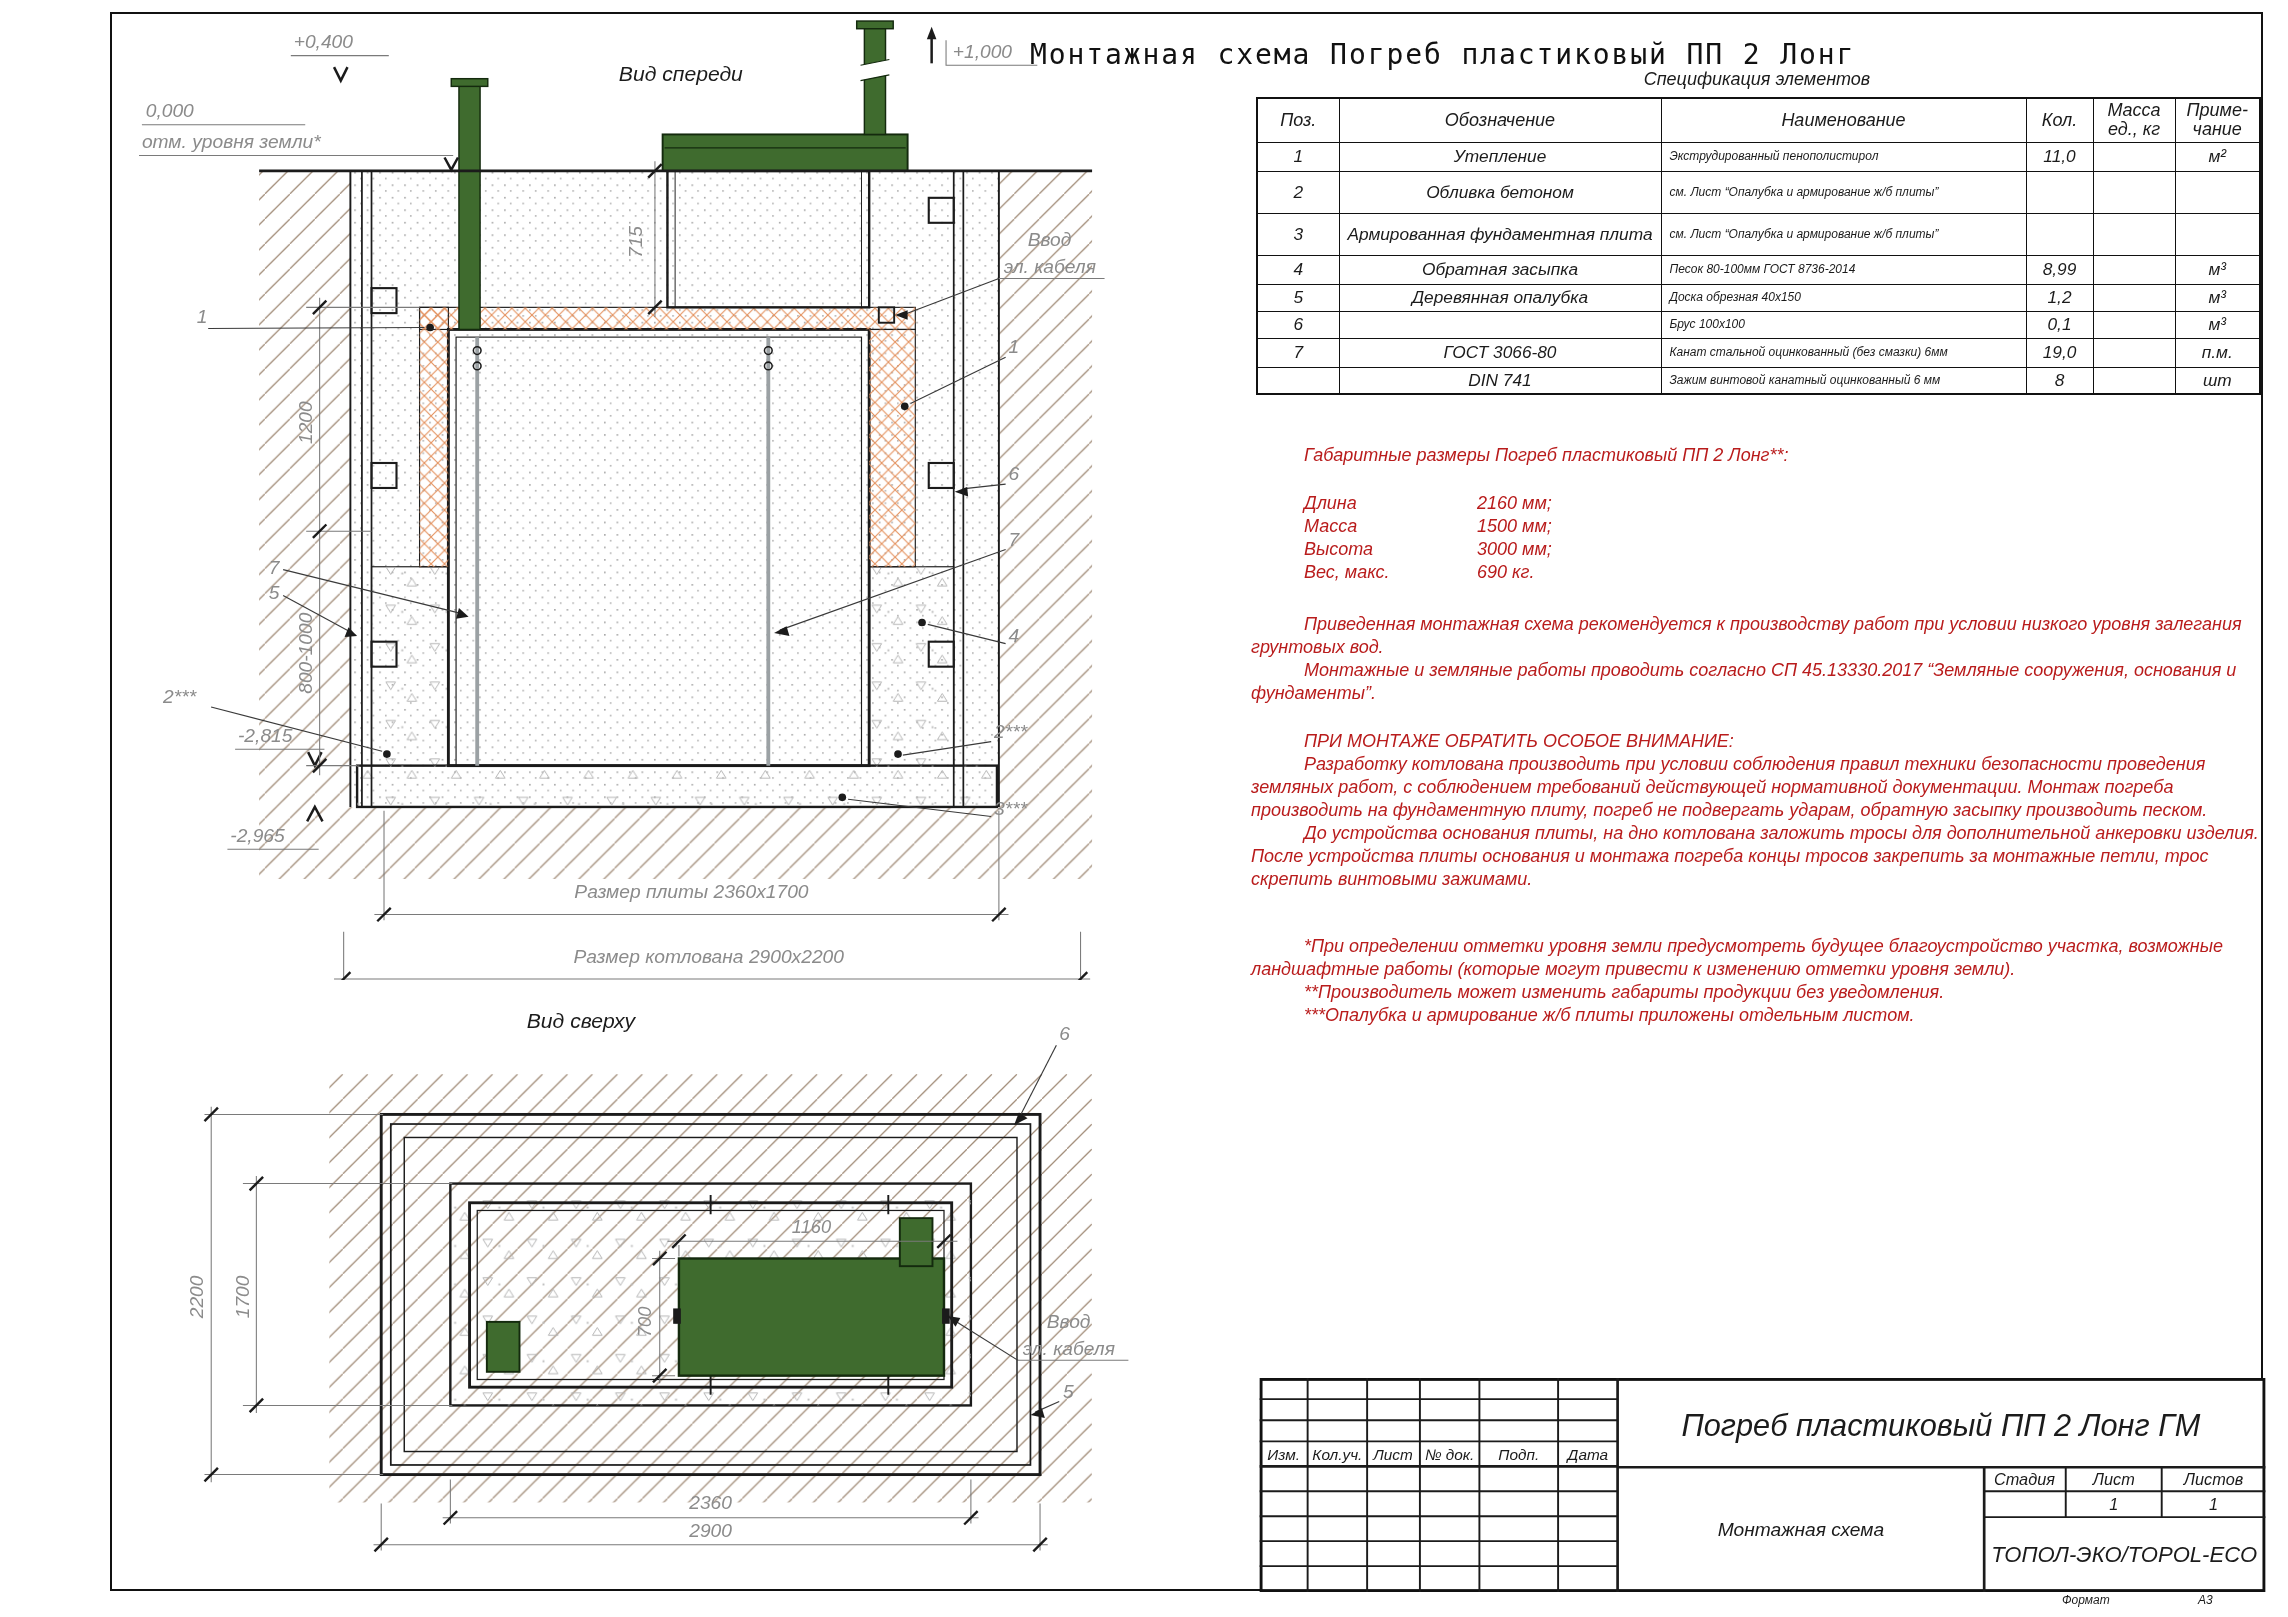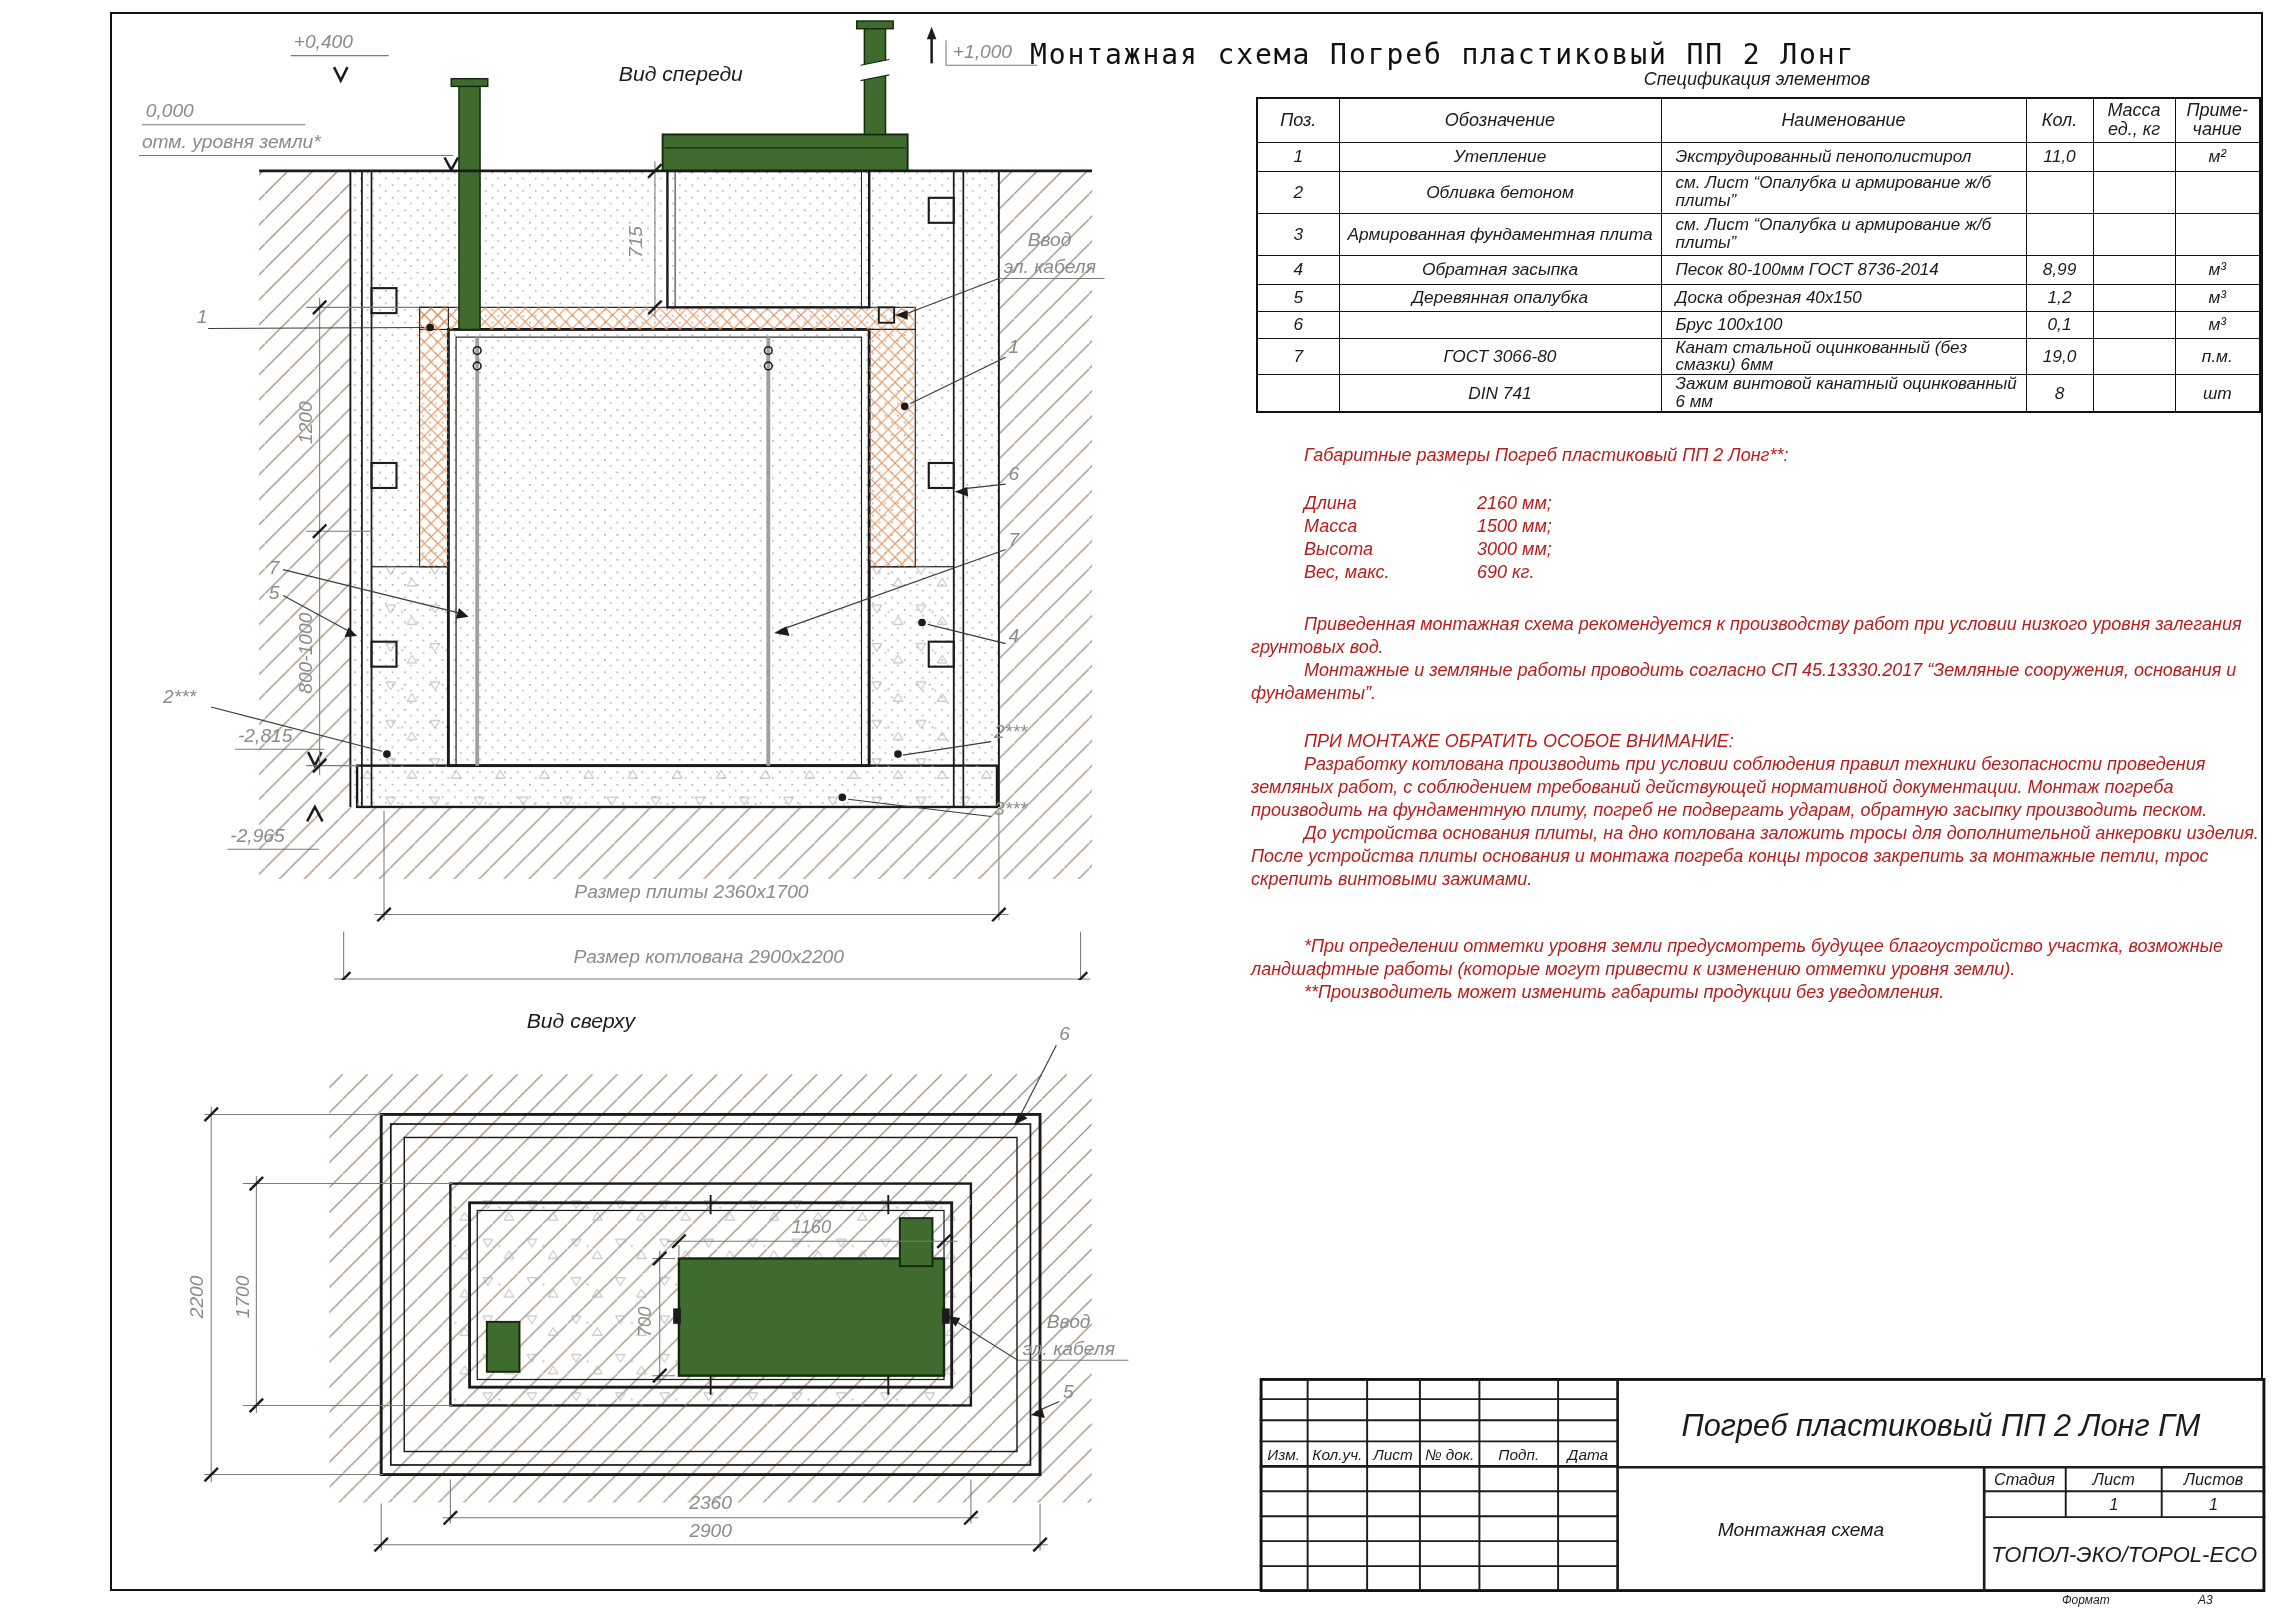--- a/index.html
+++ b/index.html
@@ -9,21 +9,21 @@
   .main-title{position:absolute;left:1030px;top:38px;font-family:"DejaVu Sans Mono",monospace;
         font-size:28px;letter-spacing:1.9px;color:#111;white-space:nowrap;}
   .spec-caption{position:absolute;left:1256px;top:69px;width:1002px;text-align:center;
         font-style:italic;font-size:18px;}
   table.spec{position:absolute;left:1256px;top:97px;width:1002px;border-collapse:collapse;
         table-layout:fixed;font-style:italic;}
   table.spec td,table.spec th{border:1.9px solid #111;padding:0 3.8px;text-align:center;
         font-weight:normal;font-size:17.3px;line-height:1.05;overflow:hidden;}
   table.spec{border:2.9px solid #111;}
   table.spec th{font-size:18px;}
-  table.spec td.nm{text-align:left;padding-left:14px;font-size:17px;}
+  table.spec td.nm{text-align:left;padding-left:8px;font-size:12px;}
   .notes{position:absolute;left:1251px;top:434px;width:1013px;font-style:italic;
         font-size:18px;line-height:23px;color:#b91c1c;}
   .notes p{margin:0;text-indent:53px;}
   .notes .gap-sm{margin-top:25px;}
   .notes .gap-lg{margin-top:44px;}
   .notes .gap-md{margin-top:29px;}
   .dims-list{margin:25px 0 0 53px;}
   .dim-row{display:flex;}
   .dim-row .lbl{width:173px;}
   .tblock{position:absolute;left:1259px;top:1378px;width:1007px;height:214px;}
@@ -414,20 +414,21 @@
           <span>690 кг.</span>
         </div>
     </div>
     <p class="gap-md">Приведенная монтажная схема рекомендуется к производству работ при условии низкого уровня залегания грунтовых вод.</p>
     <p>Монтажные и земляные работы проводить согласно СП 45.13330.2017 “Земляные сооружения, основания и фундаменты”.</p>
     <p class="gap-sm">ПРИ МОНТАЖЕ ОБРАТИТЬ ОСОБОЕ ВНИМАНИЕ:</p>
     <p>Разработку котлована производить при условии соблюдения правил техники безопасности проведения земляных работ, с соблюдением требований действующей нормативной документации. Монтаж погреба производить на фундаментную плиту, погреб не подвергать ударам, обратную засыпку производить песком.</p>
     <p>До устройства основания плиты, на дно котлована заложить тросы для дополнительной анкеровки изделия. После устройства плиты основания и монтажа погреба концы тросов закрепить за монтажные петли, трос скрепить винтовыми зажимами.</p>
     <p class="gap-lg">*При определении отметки уровня земли предусмотреть будущее благоустройство участка, возможные ландшафтные работы (которые могут привести к изменению отметки уровня земли).</p>
     <p>**Производитель может изменить габариты продукции без уведомления.</p>
+    <p>***Опалубка и армирование ж/б плиты приложены отдельным листом.</p>
   </div>
 
   <svg class="tblock" width="1007" height="214" viewBox="0 0 1048 223">
     <rect x="1.5" y="1.5" width="1045" height="220" fill="#fff" stroke="#111" stroke-width="3"></rect>
     <path class="ol" stroke-width="2" d="M50,0 V223 M112,0 V223 M167,0 V223 M229,0 V223 M311,0 V223"></path>
     <path class="ol" stroke-width="2.8" d="M373,0 V223"></path>
     <path class="ol" stroke-width="2" d="M0,22 H373 M0,44 H373 M0,66 H373 M0,118 H373 M0,144 H373 M0,170 H373 M0,196 H373"></path>
     <path class="ol" stroke-width="2.8" d="M0,92 H373 M373,93 H1048"></path>
     <path class="ol" stroke-width="2.8" d="M755,93 V223"></path>
     <path class="ol" stroke-width="2" d="M755,118 H1048 M755,145 H1048 M840,93 V145 M940,93 V145"></path>

